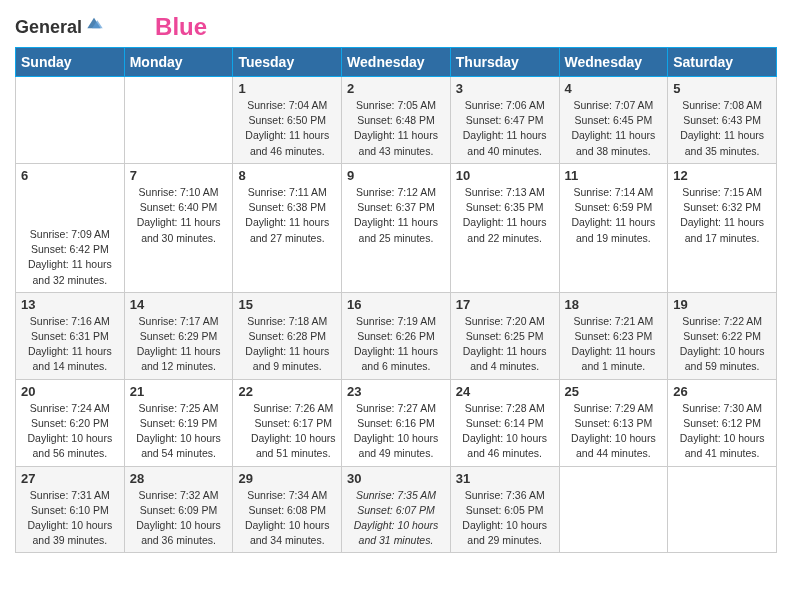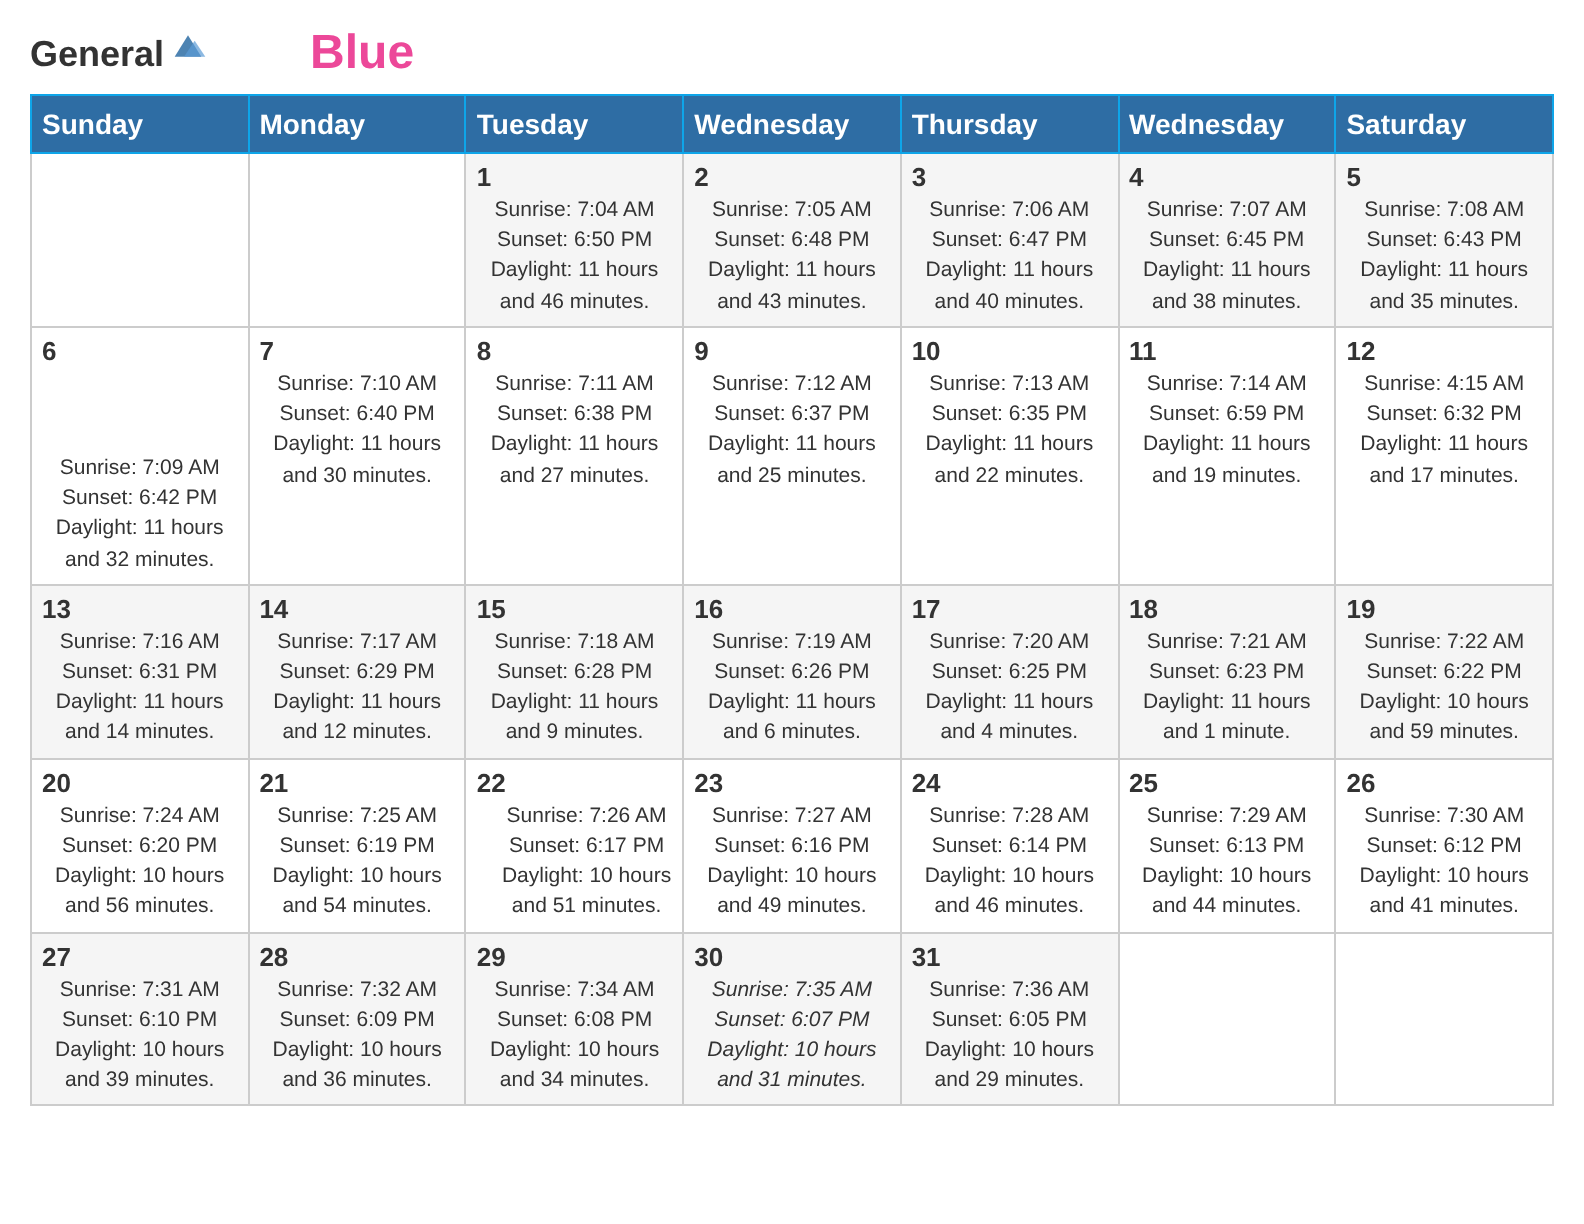--- a/index.html
+++ b/index.html
@@ -207,21 +207,21 @@
         </td>
         <td>
           <span class="day-num">11</span>
           <div class="day-info" style="white-space: pre-line;">Sunrise: 7:14 AM
 Sunset: 6:59 PM
 Daylight: 11 hours
 and 19 minutes.</div>
         </td>
         <td>
           <span class="day-num">12</span>
-          <div class="day-info" style="white-space: pre-line;">Sunrise: 4:15 AM
+          <div class="day-info" style="white-space: pre-line;">Sunrise: 7:15 AM
 Sunset: 6:32 PM
 Daylight: 11 hours
 and 17 minutes.</div>
         </td>
       </tr>
       <tr>
         <td>
           <span class="day-num">13</span>
           <div class="day-info" style="white-space: pre-line;">Sunrise: 7:16 AM
 Sunset: 6:31 PM

